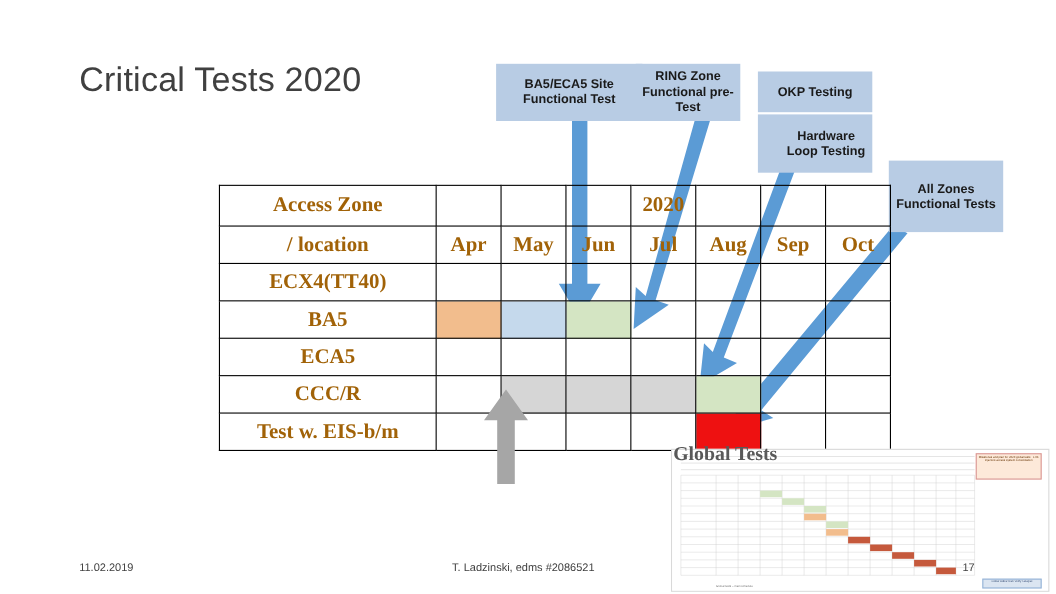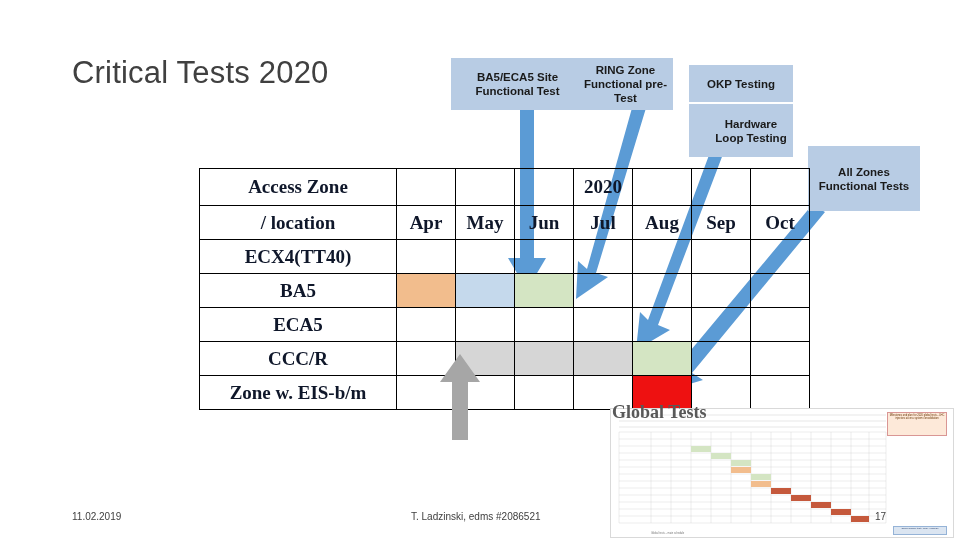--- a/index.html
+++ b/index.html
@@ -21,35 +21,35 @@
   .callout{
     position:absolute;background:#b8cce4;color:#1a1a1a;
     font-size:11.5px;line-height:14px;text-align:center;
     display:flex;align-items:center;justify-content:center;
     padding:2px 4px;box-sizing:border-box;font-weight:600;
   }
   #cal-ba5  {left:451px;top:58px;width:133px;height:52px;}
   #cal-ring {left:578px;top:58px;width:95px;height:52px;}
   #cal-okp  {left:689px;top:65px;width:104px;height:37px;}
   #cal-hw   {left:689px;top:104px;width:104px;height:53px;padding-left:24px;}
-  #cal-all  {left:808px;top:146px;width:112px;height:65px;}
+  #cal-all  {left:808px;top:146px;width:104px;height:65px;}
 
   
   .arrow{position:absolute;}
   .arrow svg{display:block;overflow:visible;}
 
   
   .tbl{
     position:absolute;left:199px;top:168px;
     border-collapse:collapse;table-layout:fixed;
   }
   .tbl td{
     border:1.6px solid #000;
     font-family:"Liberation Serif", serif;
-    color:#0f172a;font-size:19px;font-weight:700;
+    color:#a16207;font-size:19px;font-weight:700;
     text-align:center;vertical-align:middle;
     padding:0;height:33px;
   }
   .c-label{width:196px;text-align:center;}
   .c-mon{width:58px;}
   .hdr-2020{font-size:23px;}
   .row-h1 td{height:36px;}
   .row-h2 td{height:33px;margin-top:45px;}
   .row-d  td{height:33px;text-align:center;}
 
@@ -203,21 +203,21 @@
       <td class="c-mon"></td>
       <td class="c-mon fill-gray"></td>
       <td class="c-mon fill-gray"></td>
       <td class="c-mon fill-gray"></td>
       <td class="c-mon fill-green"></td>
       <td class="c-mon"></td>
       <td class="c-mon"></td>
     </tr>
 
     <tr class="row-d">
-      <td class="c-label">Zone w. EIS-b/m</td>
+      <td class="c-label">Test w. EIS-b/m</td>
       <td class="c-mon"></td>
       <td class="c-mon"></td>
       <td class="c-mon"></td>
       <td class="c-mon"></td>
       <td class="c-mon fill-red"></td>
       <td class="c-mon"></td>
       <td class="c-mon"></td>
     </tr>
   </tbody>
     </table>

